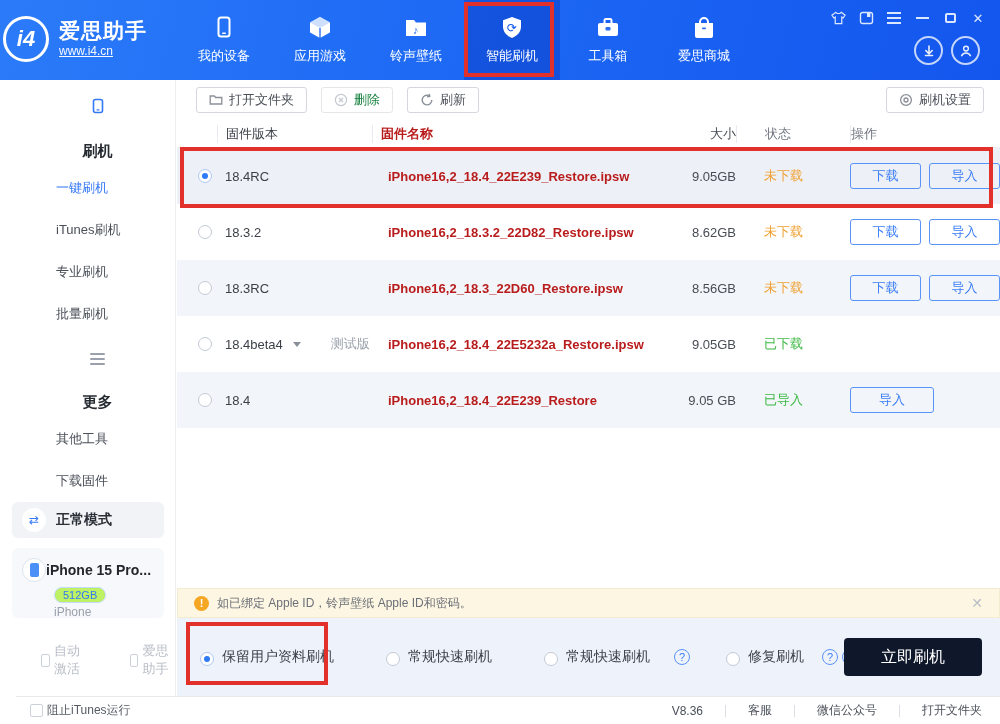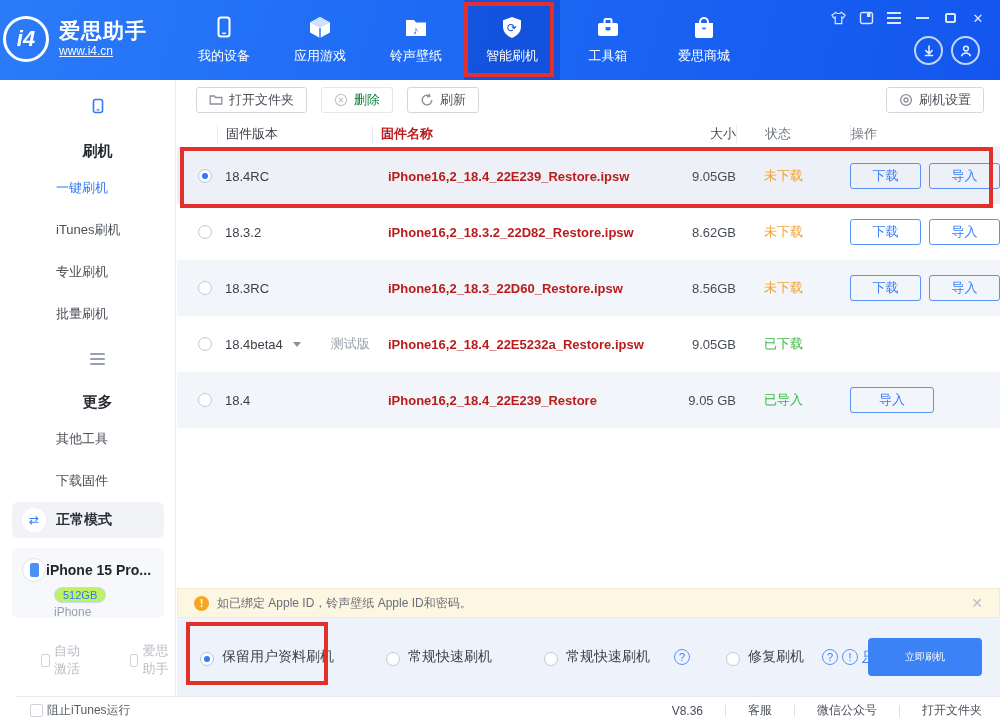--- a/index.html
+++ b/index.html
@@ -85,21 +85,21 @@
   .notice { position:absolute; left:0; top:508px; width:823px; height:30px; background:#fdf6e2; border:1px solid #f5ecd0; display:flex; align-items:center; padding:0 16px; gap:8px; color:#6b6f77; font-size:12px; }
   .warn-ico { width:15px; height:15px; border-radius:50%; background:#f5a623; color:#fff; font-weight:bold; font-size:11px; display:flex; align-items:center; justify-content:center; flex:none; }
   .notice-close { margin-left:auto; color:#b9bec7; font-size:14px; cursor:pointer; }
 
   .options { position:absolute; left:0; top:538px; width:823px; height:78px; background:#eef2fa; display:flex; align-items:center; padding-left:23px; }
   .opt { display:flex; align-items:flex-end; gap:8px; color:#3b3f46; font-size:14px; cursor:pointer; }
   .opt1 { margin-right:52px; } .opt2 { margin-right:52px; } .opt3 { margin-right:24px; } 
   .help-ico { width:16px; height:16px; border:1px solid #5a93f8; border-radius:50%; color:#3a7df6; font-size:11px; display:flex; align-items:center; justify-content:center; cursor:pointer; }
   .gap-help { margin:0 4px 0 18px; }
   .erase-link { color:#3a7df6; text-decoration:underline; font-size:13px; margin-left:4px; cursor:pointer; }
-  .flash-btn { position:absolute; right:18px; top:20px; width:114px; height:38px; background:#3b82f6; color:#fff; border:none; border-radius:4px; font-size:10px; cursor:pointer; }
+  .flash-btn { position:absolute; right:18px; top:20px; width:138px; height:38px; background:#0f172a; color:#fff; border:none; border-radius:4px; font-size:16px; cursor:pointer; }
 
   
   .footer { position:absolute; left:16px; top:696px; width:1000px; height:28px; background:#fff; border-top:1px solid #e7e9ed; display:flex; align-items:center; font-size:12px; color:#4a4f58; }
   .ft-left { display:flex; align-items:center; margin-left:14px; color:#555a63; }
   .ft-right { margin-left:auto; display:flex; align-items:center; gap:4px; margin-right:16px; }
   .ft-item { padding:0 18px; cursor:pointer; }
   .ft-ver { padding:0 18px; }
   .ft-div { width:1px; height:12px; background:#dcdfe5; }
 
   

